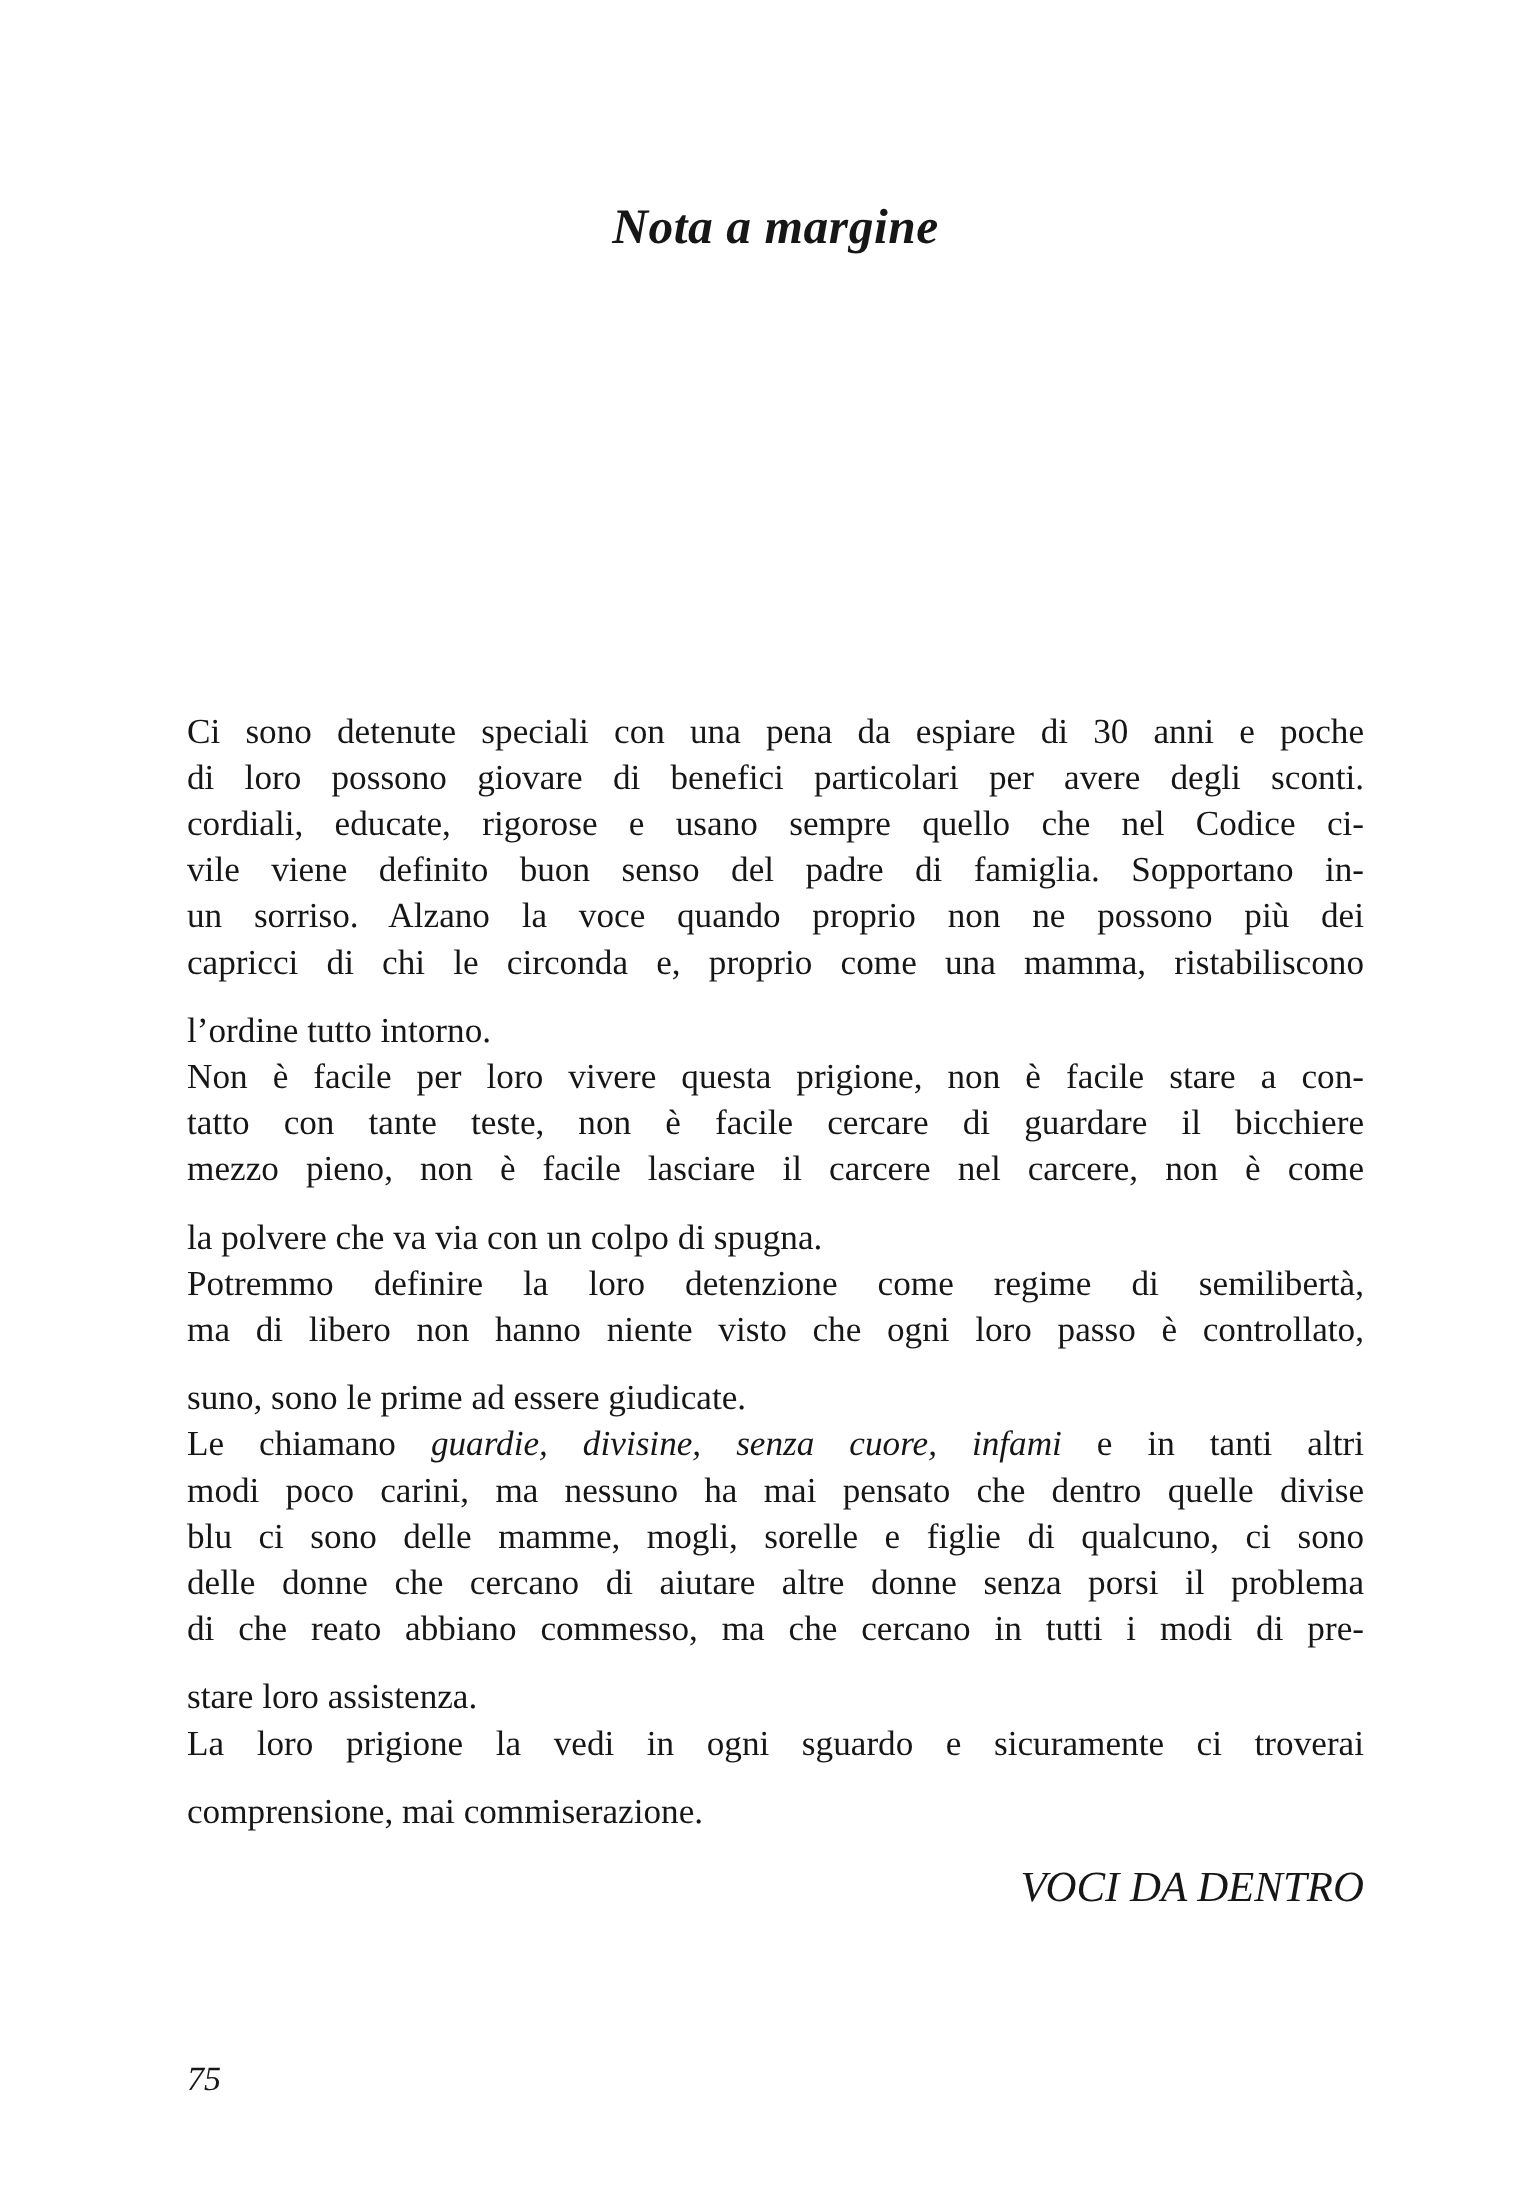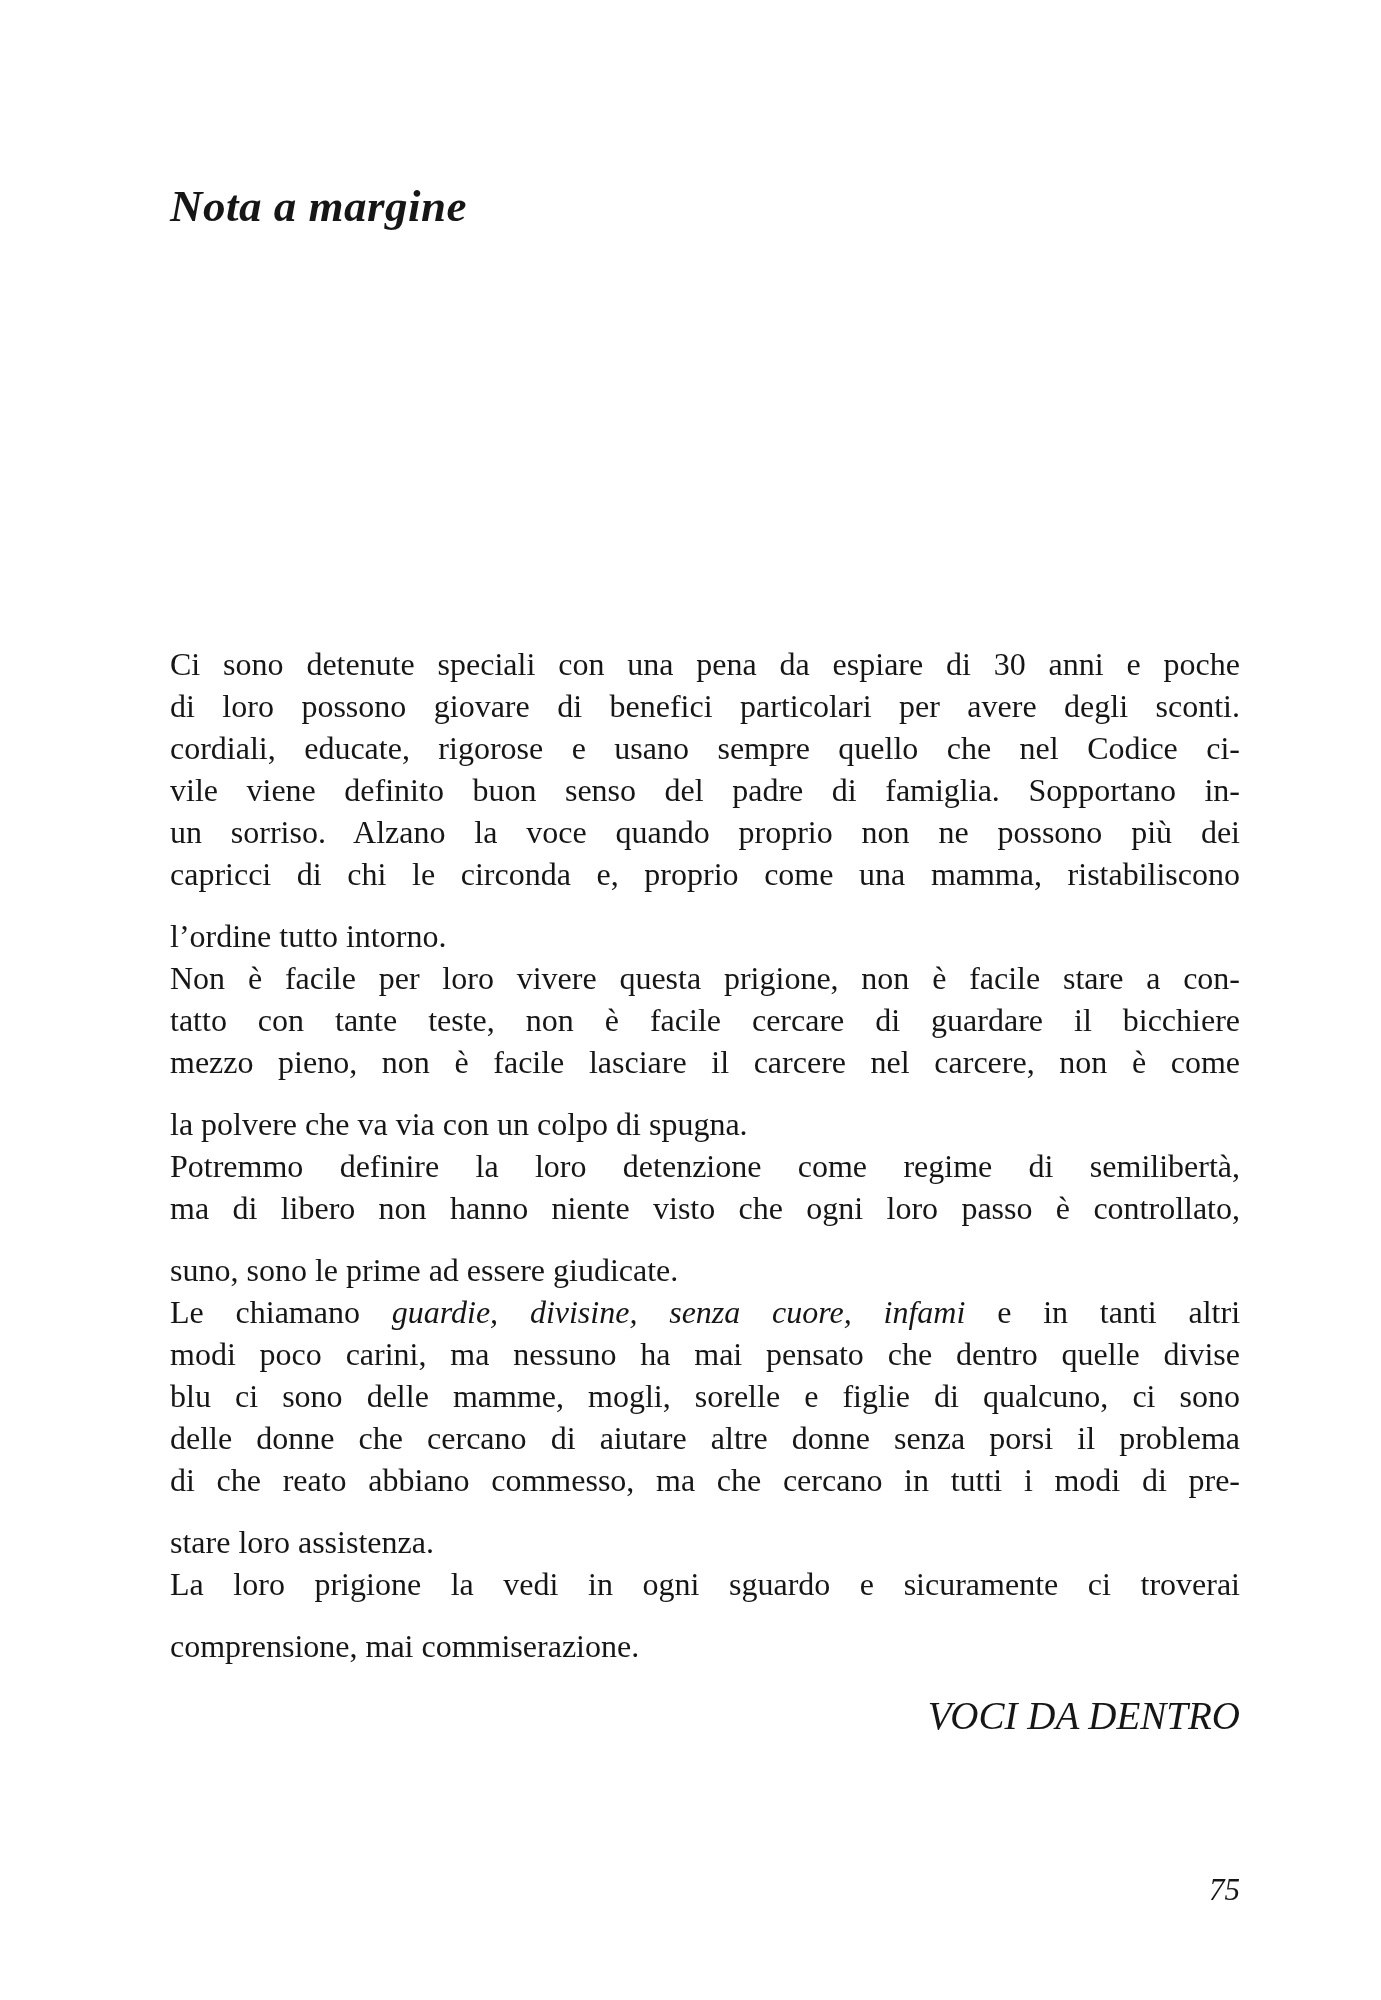--- a/index.html
+++ b/index.html
@@ -15,21 +15,21 @@
     color: #161616;
     font-family: "Liberation Serif", "DejaVu Serif", serif;
     overflow: hidden;
   }
   .title {
     position: absolute;
     top: 180px;
     left: 170px;
     width: 1070px;
     margin: 0;
-    text-align: left;
+    text-align: center;
     font-size: 45px;
     font-weight: bold;
     font-style: italic;
     letter-spacing: 0.5px;
   }
   .body-text {
     position: absolute;
     top: 643px;
     left: 170px;
     width: 1070px;
@@ -56,21 +56,21 @@
     text-align: right;
     font-style: italic;
     font-size: 39px;
     line-height: 42px;
   }
   .page-number {
     position: absolute;
     top: 1872px;
     left: 170px;
     width: 1070px;
-    text-align: right;
+    text-align: left;
     font-style: italic;
     font-size: 31px;
   }
 </style>
 </head>
 <body>
 
 <div class="page" style="background: rgb(255, 255, 255); color: rgb(22, 22, 22);">
   <h1 class="title">Nota a margine</h1>
   <div class="body-text">

